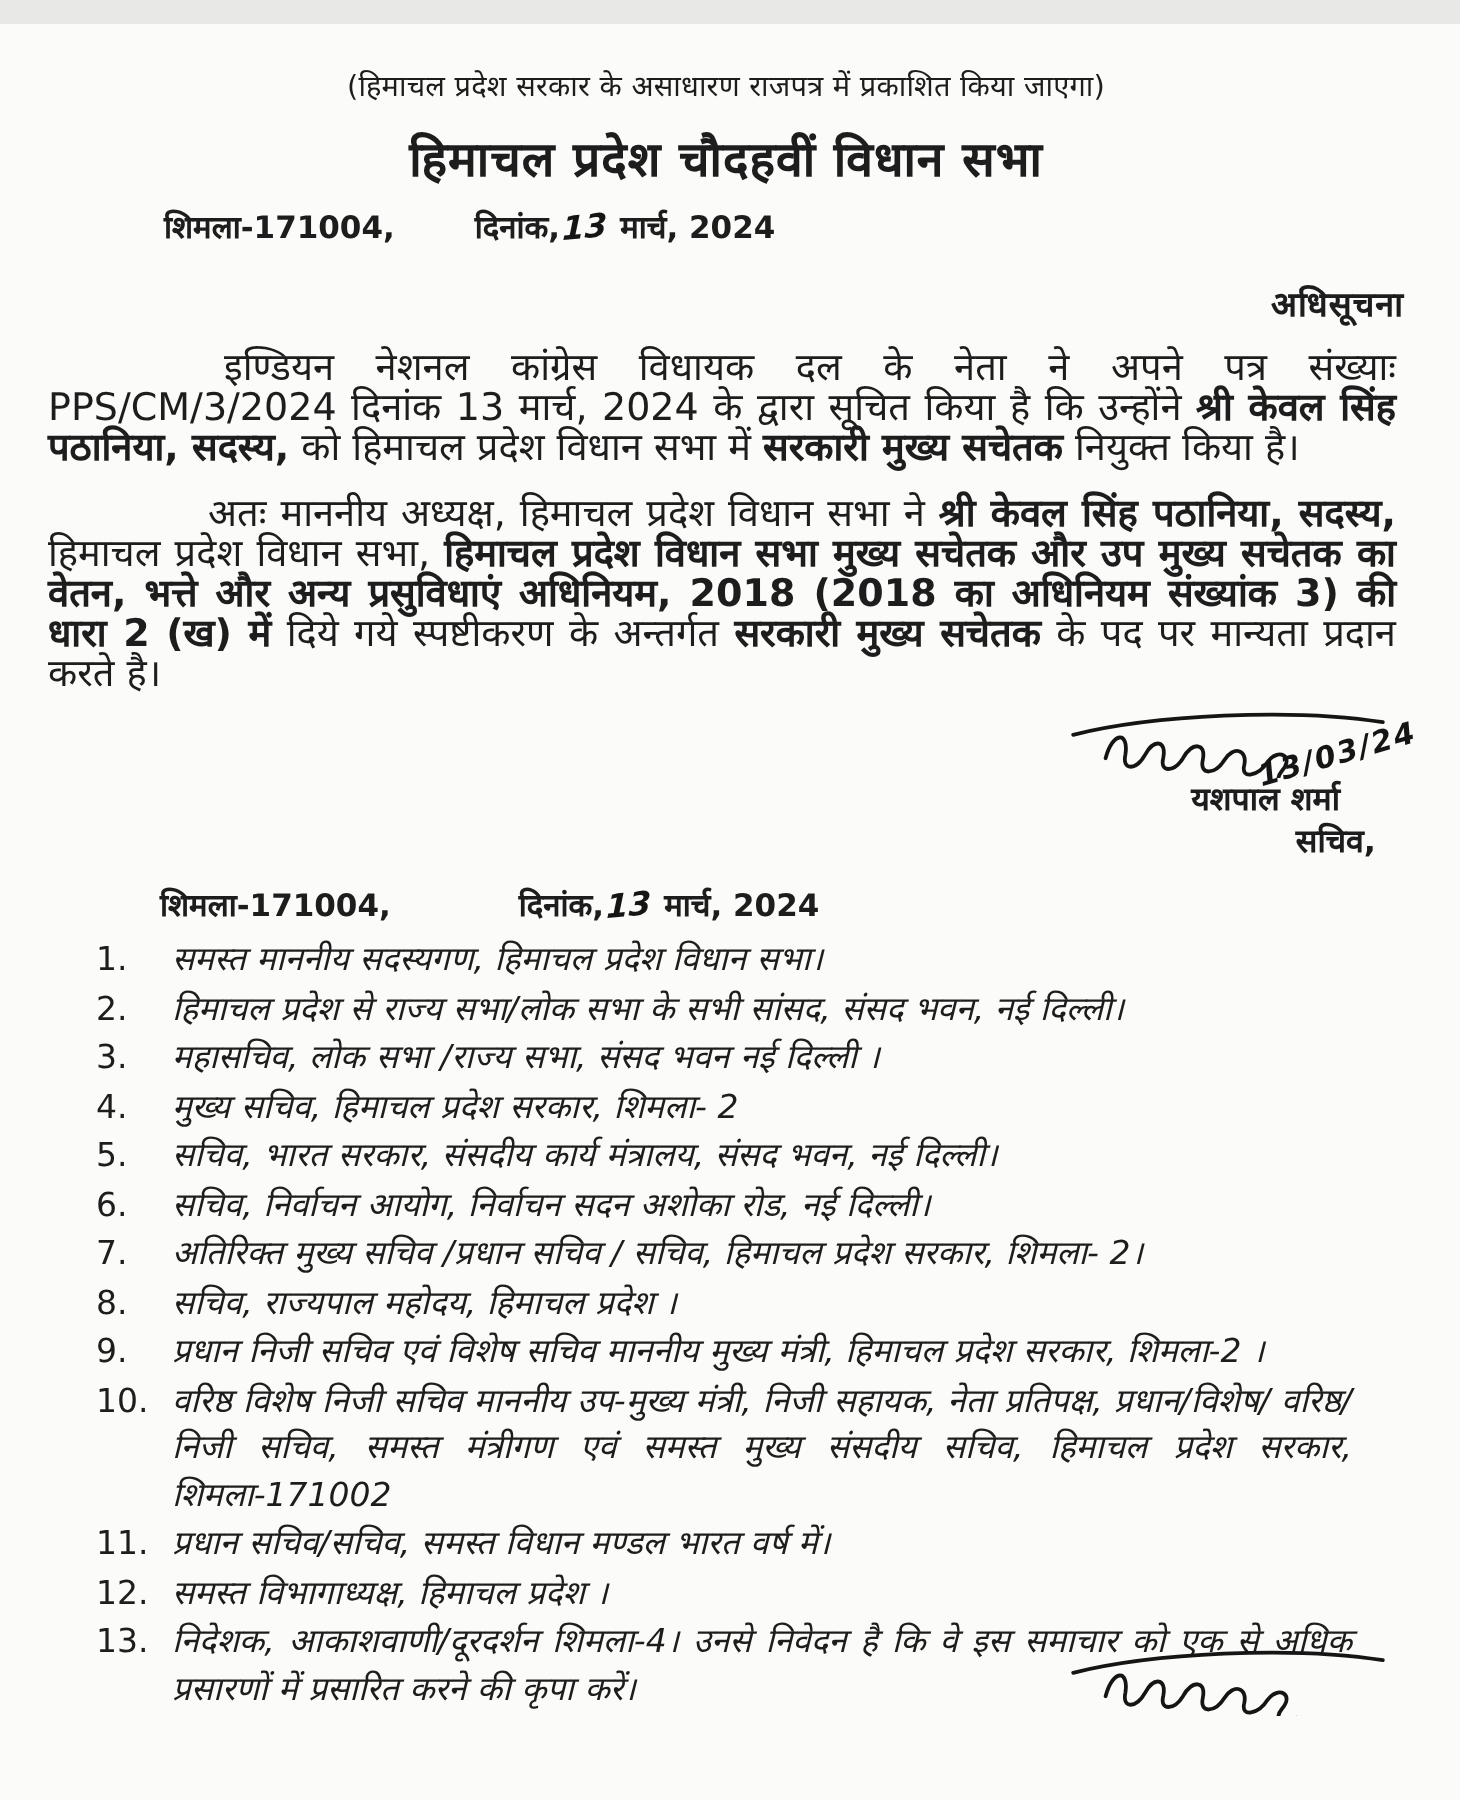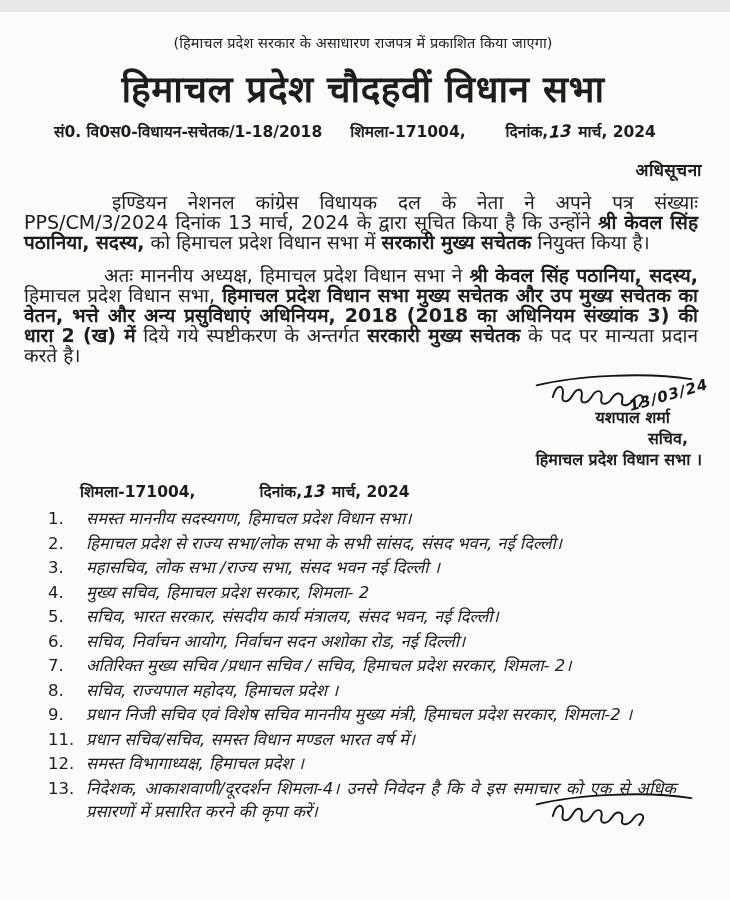--- a/index.html
+++ b/index.html
@@ -20,21 +20,21 @@
     margin:12px auto;
   }
   .gazette-note{
     text-align:center;
     font-size:14.5px;
     margin-top:4px;
     letter-spacing:0.1px;
   }
   .doc-title{
     text-align:center;
-    font-size:37px;
+    font-size:24px;
     font-weight:bold;
     margin-top:10px;
     letter-spacing:0.5px;
   }
   .ref-row{
     display:flex;
     margin-top:7px;
     font-size:15.5px;
     font-weight:bold;
     padding-left:30px;
@@ -124,40 +124,38 @@
 </head>
 <body>
 
 <div class="page">
 
   <div class="gazette-note">(हिमाचल प्रदेश सरकार के असाधारण राजपत्र में प्रकाशित किया जाएगा)</div>
 
   <div class="doc-title">हिमाचल प्रदेश चौदहवीं विधान सभा</div>
 
   <div class="ref-row">
-    <span class="refno">सं0. वि0स0-विधायन-सचेतक/1-18/2018</span>
     <span class="place">शिमला-171004,</span>
     <span class="dategroup"><span>दिनांक,</span><span class="hand">13</span> <span>मार्च, 2024</span></span>
   </div>
 
   <div class="notif-heading">अधिसूचना</div>
 
   <p class="para p1"><span>इण्डियन नेशनल कांग्रेस विधायक दल के नेता ने अपने पत्र संख्याः PPS/CM/3/2024 दिनांक 13 मार्च, 2024 के द्वारा सूचित किया है कि उन्होंने </span><span class="b">श्री केवल सिंह पठानिया, सदस्य,</span><span> को हिमाचल प्रदेश विधान सभा में </span><span class="b">सरकारी मुख्य सचेतक</span><span> नियुक्त किया है।</span></p>
 
   <p class="para p2"><span>अतः माननीय अध्यक्ष, हिमाचल प्रदेश विधान सभा ने </span><span class="b">श्री केवल सिंह पठानिया, सदस्य,</span><span> हिमाचल प्रदेश विधान सभा, </span><span class="b">हिमाचल प्रदेश विधान सभा मुख्य सचेतक और उप मुख्य सचेतक का वेतन, भत्ते और अन्य प्रसुविधाएं अधिनियम, 2018 (2018 का अधिनियम संख्यांक 3) की धारा 2 (ख) में</span><span> दिये गये स्पष्टीकरण के अन्तर्गत </span><span class="b">सरकारी मुख्य सचेतक</span><span> के पद पर मान्यता प्रदान करते है।</span></p>
 
   <div class="sig-block sig-top">
     <svg class="scribble" width="168" height="36" viewBox="0 0 180 40" aria-hidden="true">
       <path d="M4 16 C 48 5 126 1 176 9"></path>
       <path d="M22 29 c4 -15 13 -15 11 -2 c-2 9 6 9 11 0 c5 -9 12 -8 10 2 c-2 8 6 8 11 0 c5 -9 13 -9 11 1 c-2 9 7 8 12 0 c5 -8 13 -6 11 3 c-2 8 8 6 13 -2 c6 -8 15 -3 8 5 c-5 6 0 10 8 5"></path>
     </svg>
     <div class="sig-date-overlay">13/03/24</div>
     <div class="sig-name">यशपाल शर्मा</div>
     <div class="sig-role">सचिव,</div>
-    <div class="sig-org">हिमाचल प्रदेश विधान सभा ।</div>
   </div>
 
   <div class="endorse-row">
     <span class="place">शिमला-171004,</span>
     <span class="dategroup"><span>दिनांक,</span><span class="hand">13</span> <span>मार्च, 2024</span></span>
   </div>
 
 
   <div class="copy-list">
     <div class="copy-row">
@@ -188,20 +186,24 @@
         <span class="num">7.</span>
         <span class="txt">अतिरिक्त मुख्य सचिव /प्रधान सचिव / सचिव, हिमाचल प्रदेश सरकार, शिमला- 2।</span>
       </div>
     <div class="copy-row">
         <span class="num">8.</span>
         <span class="txt">सचिव, राज्यपाल महोदय, हिमाचल प्रदेश ।</span>
       </div>
     <div class="copy-row">
         <span class="num">9.</span>
         <span class="txt">प्रधान निजी सचिव एवं विशेष सचिव माननीय मुख्य मंत्री, हिमाचल प्रदेश सरकार, शिमला-2 ।</span>
+      </div>
+    <div class="copy-row">
+        <span class="num">10.</span>
+        <span class="txt">वरिष्ठ विशेष निजी सचिव माननीय उप-मुख्य मंत्री, निजी सहायक, नेता प्रतिपक्ष, प्रधान/विशेष/ वरिष्ठ/ निजी सचिव, समस्त मंत्रीगण एवं समस्त मुख्य संसदीय सचिव, हिमाचल प्रदेश सरकार, शिमला-171002</span>
       </div>
     <div class="copy-row">
         <span class="num">11.</span>
         <span class="txt">प्रधान सचिव/सचिव, समस्त विधान मण्डल भारत वर्ष में।</span>
       </div>
     <div class="copy-row">
         <span class="num">12.</span>
         <span class="txt">समस्त विभागाध्यक्ष, हिमाचल प्रदेश ।</span>
       </div>
     <div class="copy-row">

